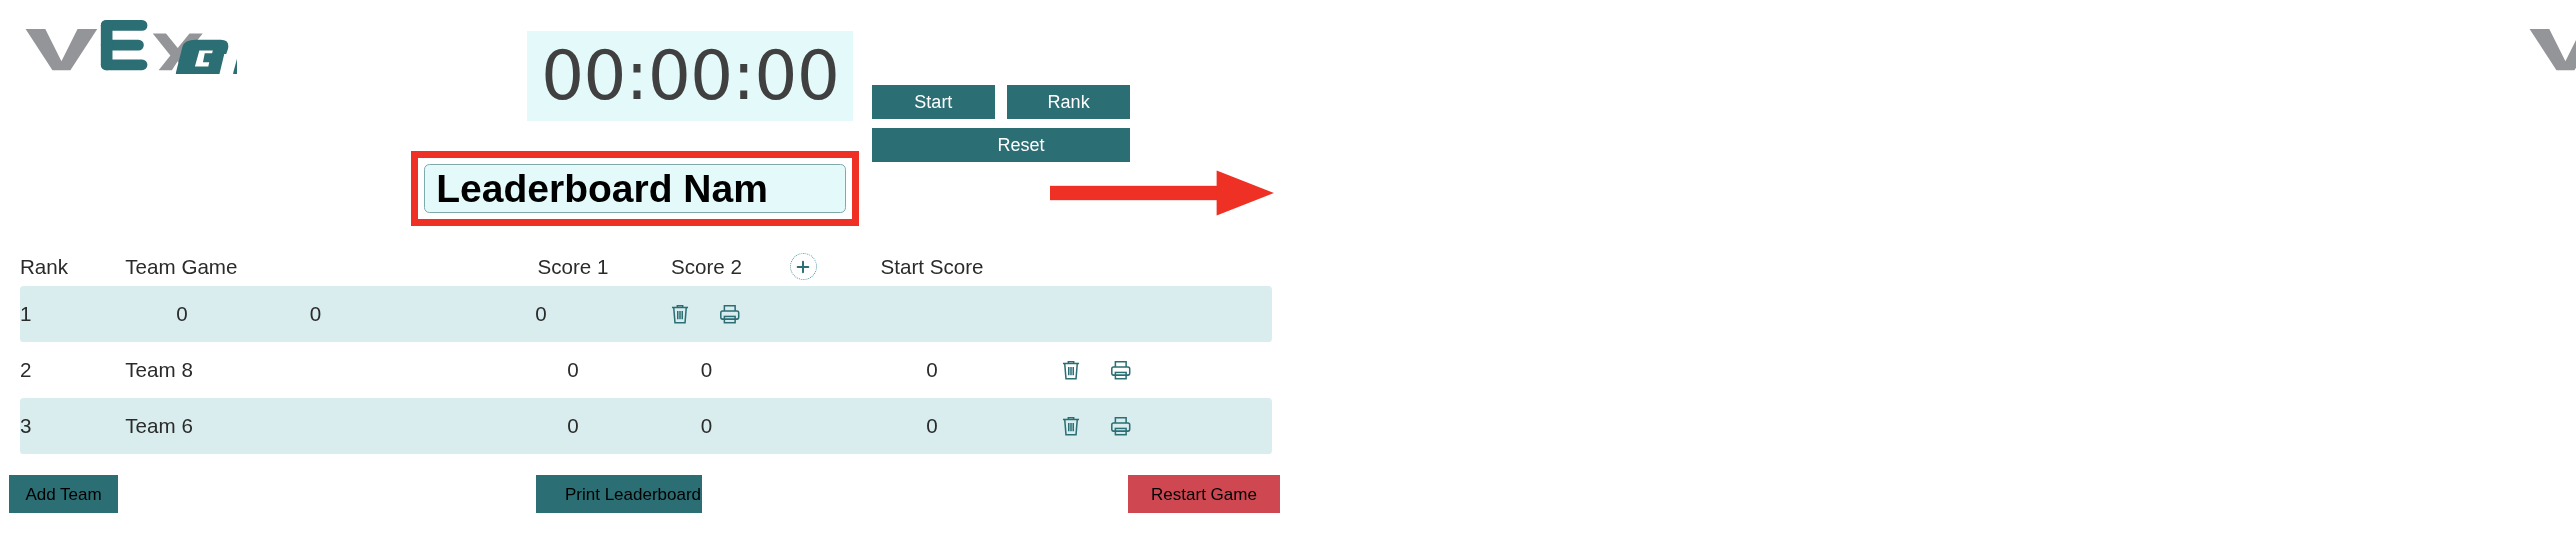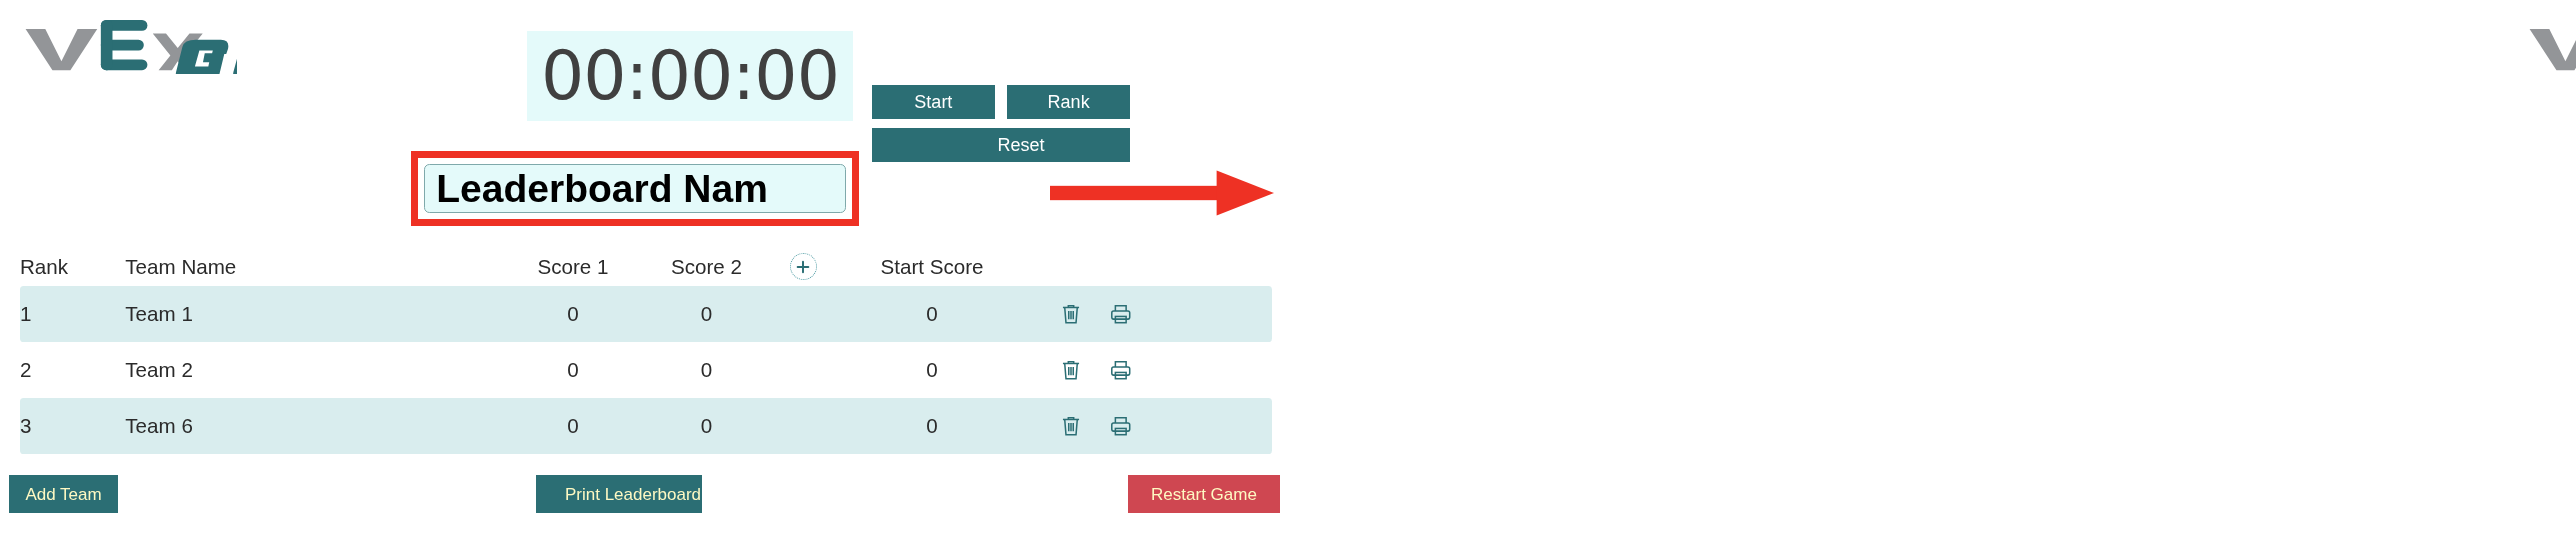--- a/index.html
+++ b/index.html
@@ -113,21 +113,21 @@
   }
 
   .act-icon { color: #2b6e74; cursor: pointer; display: inline-flex; }
 
   
   .footer { position: absolute; height: 54px; }
   .panel-left  .footer { left: 0px;    top: 475px; width: 1288px; }
 
   .f-btn {
     position: absolute;
-    color: #fef9c3; border: none;
+    color: #000000; border: none;
     font-family: "Liberation Sans", sans-serif;
     font-size: 17px; line-height: 1;
     display: flex; align-items: center; justify-content: center;
     cursor: pointer; height: 38px;
   }
   .f-add     { left: 9px;   width: 109px; background: #2b6e74; }
   .f-print   { left: 536px;  width: 166px; background: #2b6e74; padding-left: 28px; }
   .f-restart { left: 1128px; width: 152px; background: #cf4751; }
 </style>
 </head>
@@ -167,37 +167,36 @@
 
     <div class="name-highlight">
       <div class="name-input" title="Leaderboard Name">
         <span>Leaderboard Nam</span>
       </div>
     </div>
 
     <div class="table">
       <div class="thead">
         <div class="c-rank">Rank</div>
-        <div class="c-team">Team Name</div>
+        <div class="c-team">Team Game</div>
         <div class="c-s1">Score 1</div>
         <div class="c-s2">Score 2</div>
         <div class="c-plus">
           <span class="plus-icon">
             <svg width="16" height="16" viewBox="0 0 18 18">
               <path d="M9 3 V15 M3 9 H15" stroke="#2b6e74" stroke-width="2.2" stroke-linecap="round"></path>
             </svg>
           </span>
         </div>
         <div class="c-total">Start Score</div>
         <div class="c-acts"></div>
       </div>
 
       <div class="trow alt">
         <div class="c-rank">1</div>
-        <div class="c-team">Team 1</div>
         <div class="c-s1">0</div>
         <div class="c-s2">0</div>
         <div class="c-plus"></div>
         <div class="c-total">0</div>
         <div class="c-acts">
           <span class="act-icon">
             <svg width="20" height="21.5" viewBox="0 0 22 24" fill="none" stroke="#2b6e74" stroke-width="1.7">
               <path d="M2 5 H20"></path>
                 <path d="M8 5 V3 H14 V5"></path>
               <path d="M4 5 L5.4 22 H16.6 L18 5"></path>
@@ -209,21 +208,21 @@
               <path d="M6 9 V3 H18 V9"></path>
               <rect x="2" y="9" width="20" height="9" rx="2"></rect>
               <rect x="6" y="15" width="12" height="7"></rect>
             </svg>
           </span>
         </div>
       </div>
 
       <div class="trow">
         <div class="c-rank">2</div>
-        <div class="c-team">Team 2</div>
+        <div class="c-team">Team 8</div>
         <div class="c-s1">0</div>
         <div class="c-s2">0</div>
         <div class="c-plus"></div>
         <div class="c-total">0</div>
         <div class="c-acts">
           <span class="act-icon">
             <svg width="20" height="21.5" viewBox="0 0 22 24" fill="none" stroke="#2b6e74" stroke-width="1.7">
               <path d="M2 5 H20"></path>
                 <path d="M8 5 V3 H14 V5"></path>
               <path d="M4 5 L5.4 22 H16.6 L18 5"></path>

